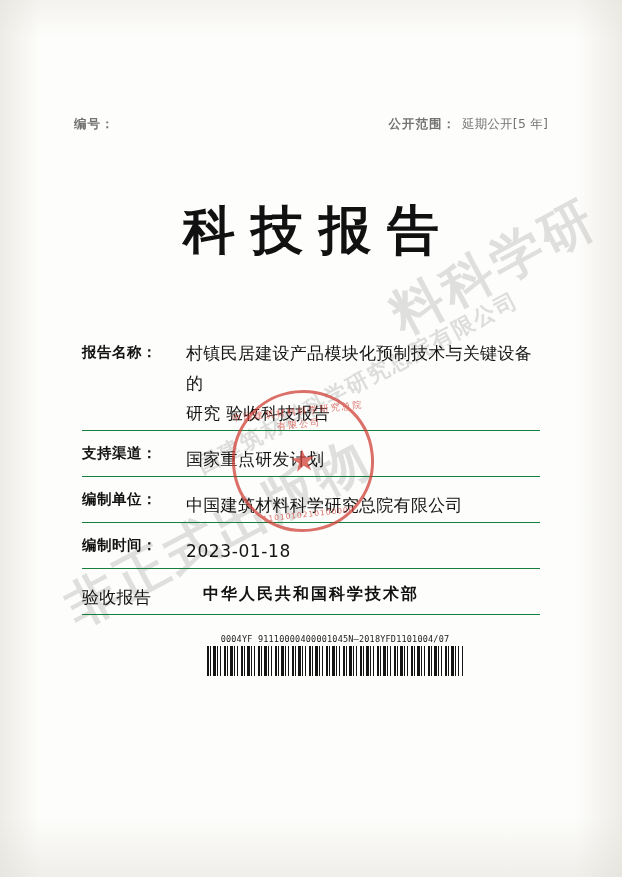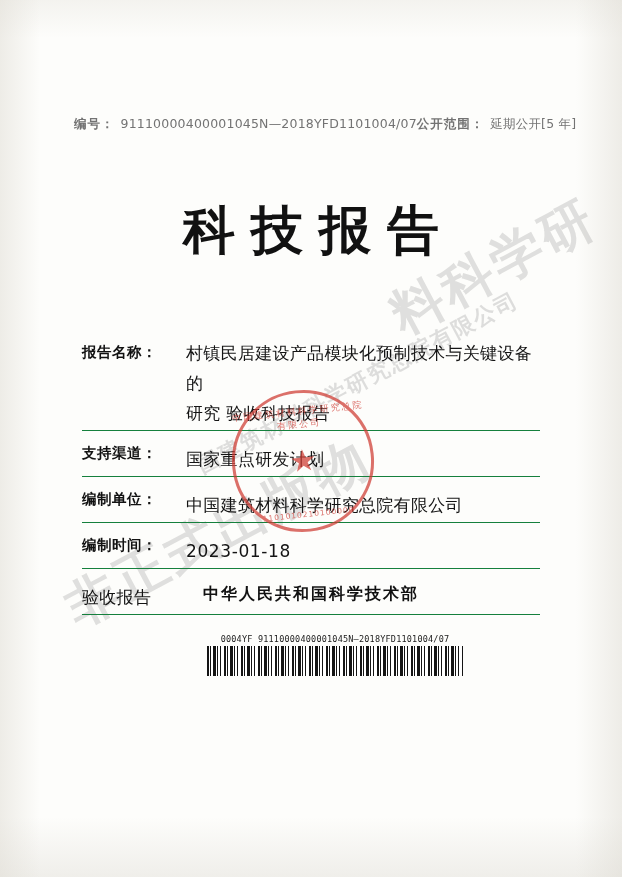--- a/index.html
+++ b/index.html
@@ -248,21 +248,20 @@
   }
 </style>
 </head>
 <body>
 
 <div class="page">
   <div class="paper-tint"></div>
 
   <div class="header-row">
     <span class="header-label">编号：</span>
-    <span class="header-value">91110000400001045N—2018YFD1101004/07</span>
     <span class="header-right">
       <span class="header-label">公开范围：</span>
       <span class="header-value">延期公开[5 年]</span>
     </span>
   </div>
 
   <div class="doc-title">科技报告</div>
 
   <div class="watermark wm-a">料科学研</div>
   <div class="watermark wm-b">非正式出版物</div>

